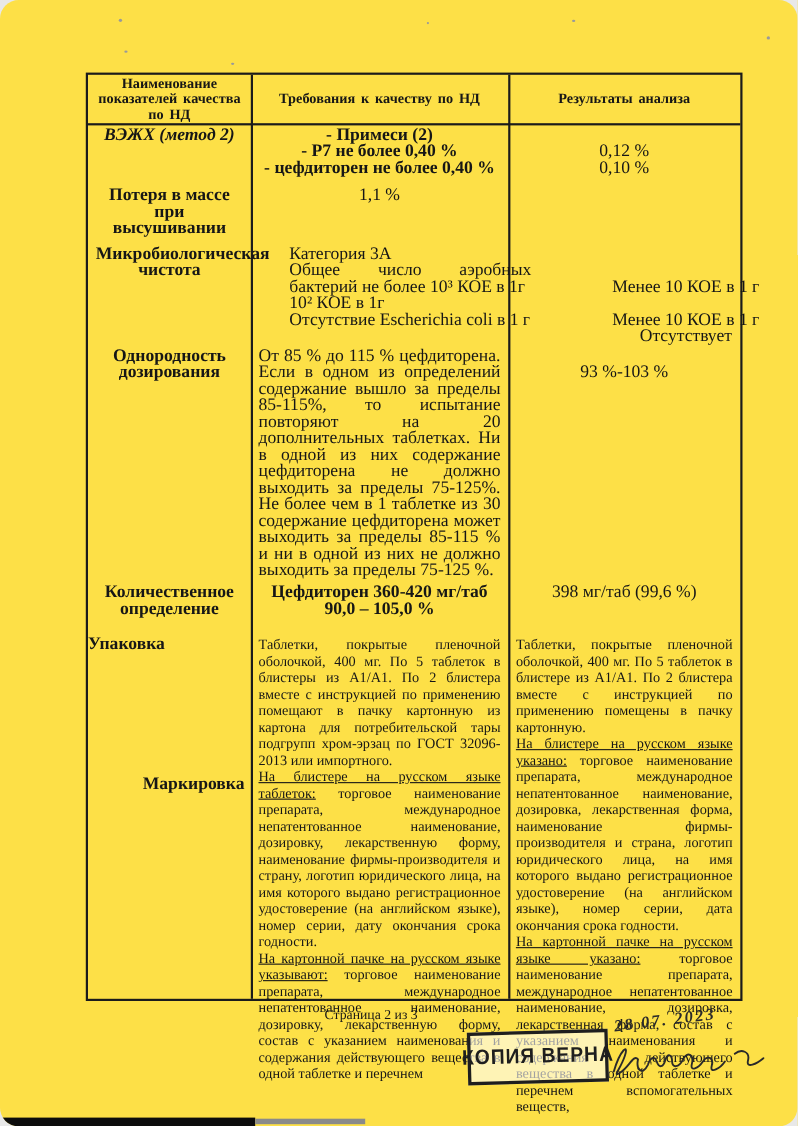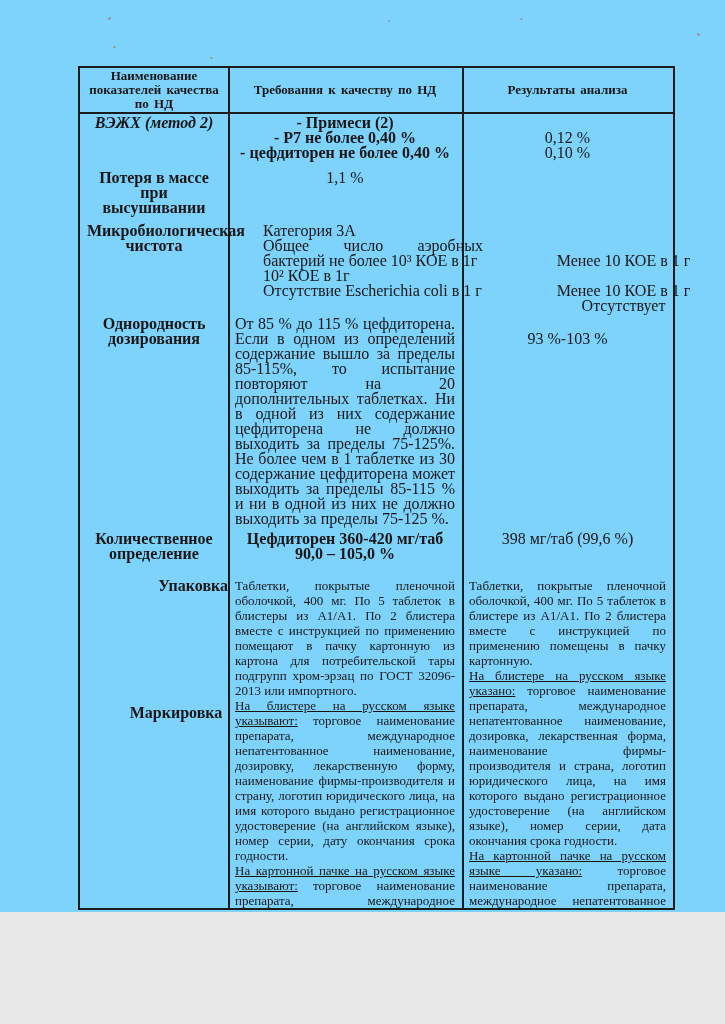--- a/index.html
+++ b/index.html
@@ -1,17 +1,17 @@
 <!DOCTYPE html>
 <html><head>
 <meta charset="utf-8">
 <style>
   html,body{margin:0;padding:0;background:#e8e8e8;}
-  .page{position:relative;width:725px;height:912px;background:#7dd3fc;overflow:hidden;
-        font-family:"Liberation Serif", serif;color:#161616;}
+  .page{position:relative;width:725px;height:1024px;background:#fde047;overflow:hidden;
+        font-family:"Liberation Serif", serif;color:#161616;border-radius:17px;}
   .qtable{position:absolute;left:78px;top:66px;width:597px;height:844px;
           border:2px solid #1b1b1b;box-sizing:border-box;}
   .vline{position:absolute;top:0;bottom:0;width:2px;background:#1b1b1b;}
   .vline.v1{left:148px;}
   .vline.v2{left:382px;}
   .hdr{display:grid;grid-template-columns:148px 234px 211px;height:46px;
        border-bottom:2px solid #1b1b1b;box-sizing:border-box;}
   .hdr .hcell{display:flex;align-items:center;justify-content:center;text-align:center;
        font-weight:bold;font-size:13px;line-height:14px;padding:1px 6px;word-spacing:2px;}
   .tbody{position:relative;}
@@ -27,21 +27,21 @@
   .u{text-decoration:underline;}
   .sp15{height:15px;}
   .sp30{height:30px;}
   .row-vezh{margin-top:1px;}
   .row-loss{margin-top:10px;}
   .row-micro{margin-top:8px;gap:28px;}
   .row-odno{margin-top:3px;}
   .row-quant{margin-top:5px;}
   .row-pack{margin-top:17px;}
   .packlabels{position:relative;}
-  .lbl-pack{position:absolute;top:0;left:0;right:0;text-align:right;}
+  .lbl-pack{position:absolute;top:0;left:0;right:0;text-align:left;}
   .lbl-mark{position:absolute;top:127px;left:0;right:0;text-align:center;padding-left:44px;}
   .pagefoot{position:absolute;left:295px;top:915px;font-size:12.5px;}
   .stamp{position:absolute;left:425px;top:937px;width:122px;height:42px;
          border:3px solid #1e1e1e;display:flex;align-items:center;justify-content:center;
          transform:rotate(-1.6deg);background:rgba(255,255,255,0.6);}
   .stamp span{font-family:"Liberation Sans", sans-serif;font-weight:bold;font-size:19px;
          letter-spacing:1px;transform:scaleX(.92);white-space:nowrap;color:#1e1e1e;}
   .hwdate{position:absolute;left:558px;top:920px;font-size:15px;font-style:italic;
          transform:rotate(-7deg);letter-spacing:2px;color:#2a2a2a;font-weight:bold;}
   .sig{position:absolute;left:548px;top:938px;}
@@ -120,21 +120,21 @@
         <div class="cell c3">398 мг/таб (99,6 %)</div>
       </div>
 
       <div class="row row-pack">
         <div class="cell c1 packlabels">
           <div class="lbl-pack">Упаковка</div>
           <div class="lbl-mark">Маркировка</div>
         </div>
         <div class="cell c2l just" style="font-size:13px;">
           <p><span>Таблетки, покрытые пленочной оболочкой, 400 мг. По 5 таблеток в блистеры из А1/А1. По 2 блистера вместе с инструкцией по применению помещают в пачку картонную из картона для потребительской тары подгрупп хром-эрзац по ГОСТ 32096-2013 или импортного.</span></p>
-          <p><span class="u">На блистере на русском языке указывают:</span><span> торговое наименование препарата, международное непатентованное наименование, дозировку, лекарственную форму, наименование фирмы-производителя и страну, логотип юридического лица, на имя которого выдано регистрационное удостоверение (на английском языке), номер серии, дату окончания срока годности.</span></p>
+          <p><span class="u">На блистере на русском языке таблеток:</span><span> торговое наименование препарата, международное непатентованное наименование, дозировку, лекарственную форму, наименование фирмы-производителя и страну, логотип юридического лица, на имя которого выдано регистрационное удостоверение (на английском языке), номер серии, дату окончания срока годности.</span></p>
           <p><span class="u">На картонной пачке на русском языке указывают:</span><span> торговое наименование препарата, международное непатентованное наименование, дозировку, лекарственную форму, состав с указанием наименования и содержания действующего вещества в одной таблетке и перечнем</span></p>
         </div>
         <div class="cell c2l just" style="font-size:13px;">
           <p><span>Таблетки, покрытые пленочной оболочкой, 400 мг. По 5 таблеток в блистере из А1/А1. По 2 блистера вместе с инструкцией по применению помещены в пачку картонную.</span></p>
           <p><span class="u">На блистере на русском языке указано:</span><span> торговое наименование препарата, международное непатентованное наименование, дозировка, лекарственная форма, наименование фирмы-производителя и страна, логотип юридического лица, на имя которого выдано регистрационное удостоверение (на английском языке), номер серии, дата окончания срока годности.</span></p>
           <p><span class="u">На картонной пачке на русском языке указано:</span><span> торговое наименование препарата, международное непатентованное наименование, дозировка, лекарственная форма, состав с указанием наименования и содержания действующего вещества в одной таблетке и перечнем вспомогательных веществ,</span></p>
         </div>
       </div>
 
     </div>

